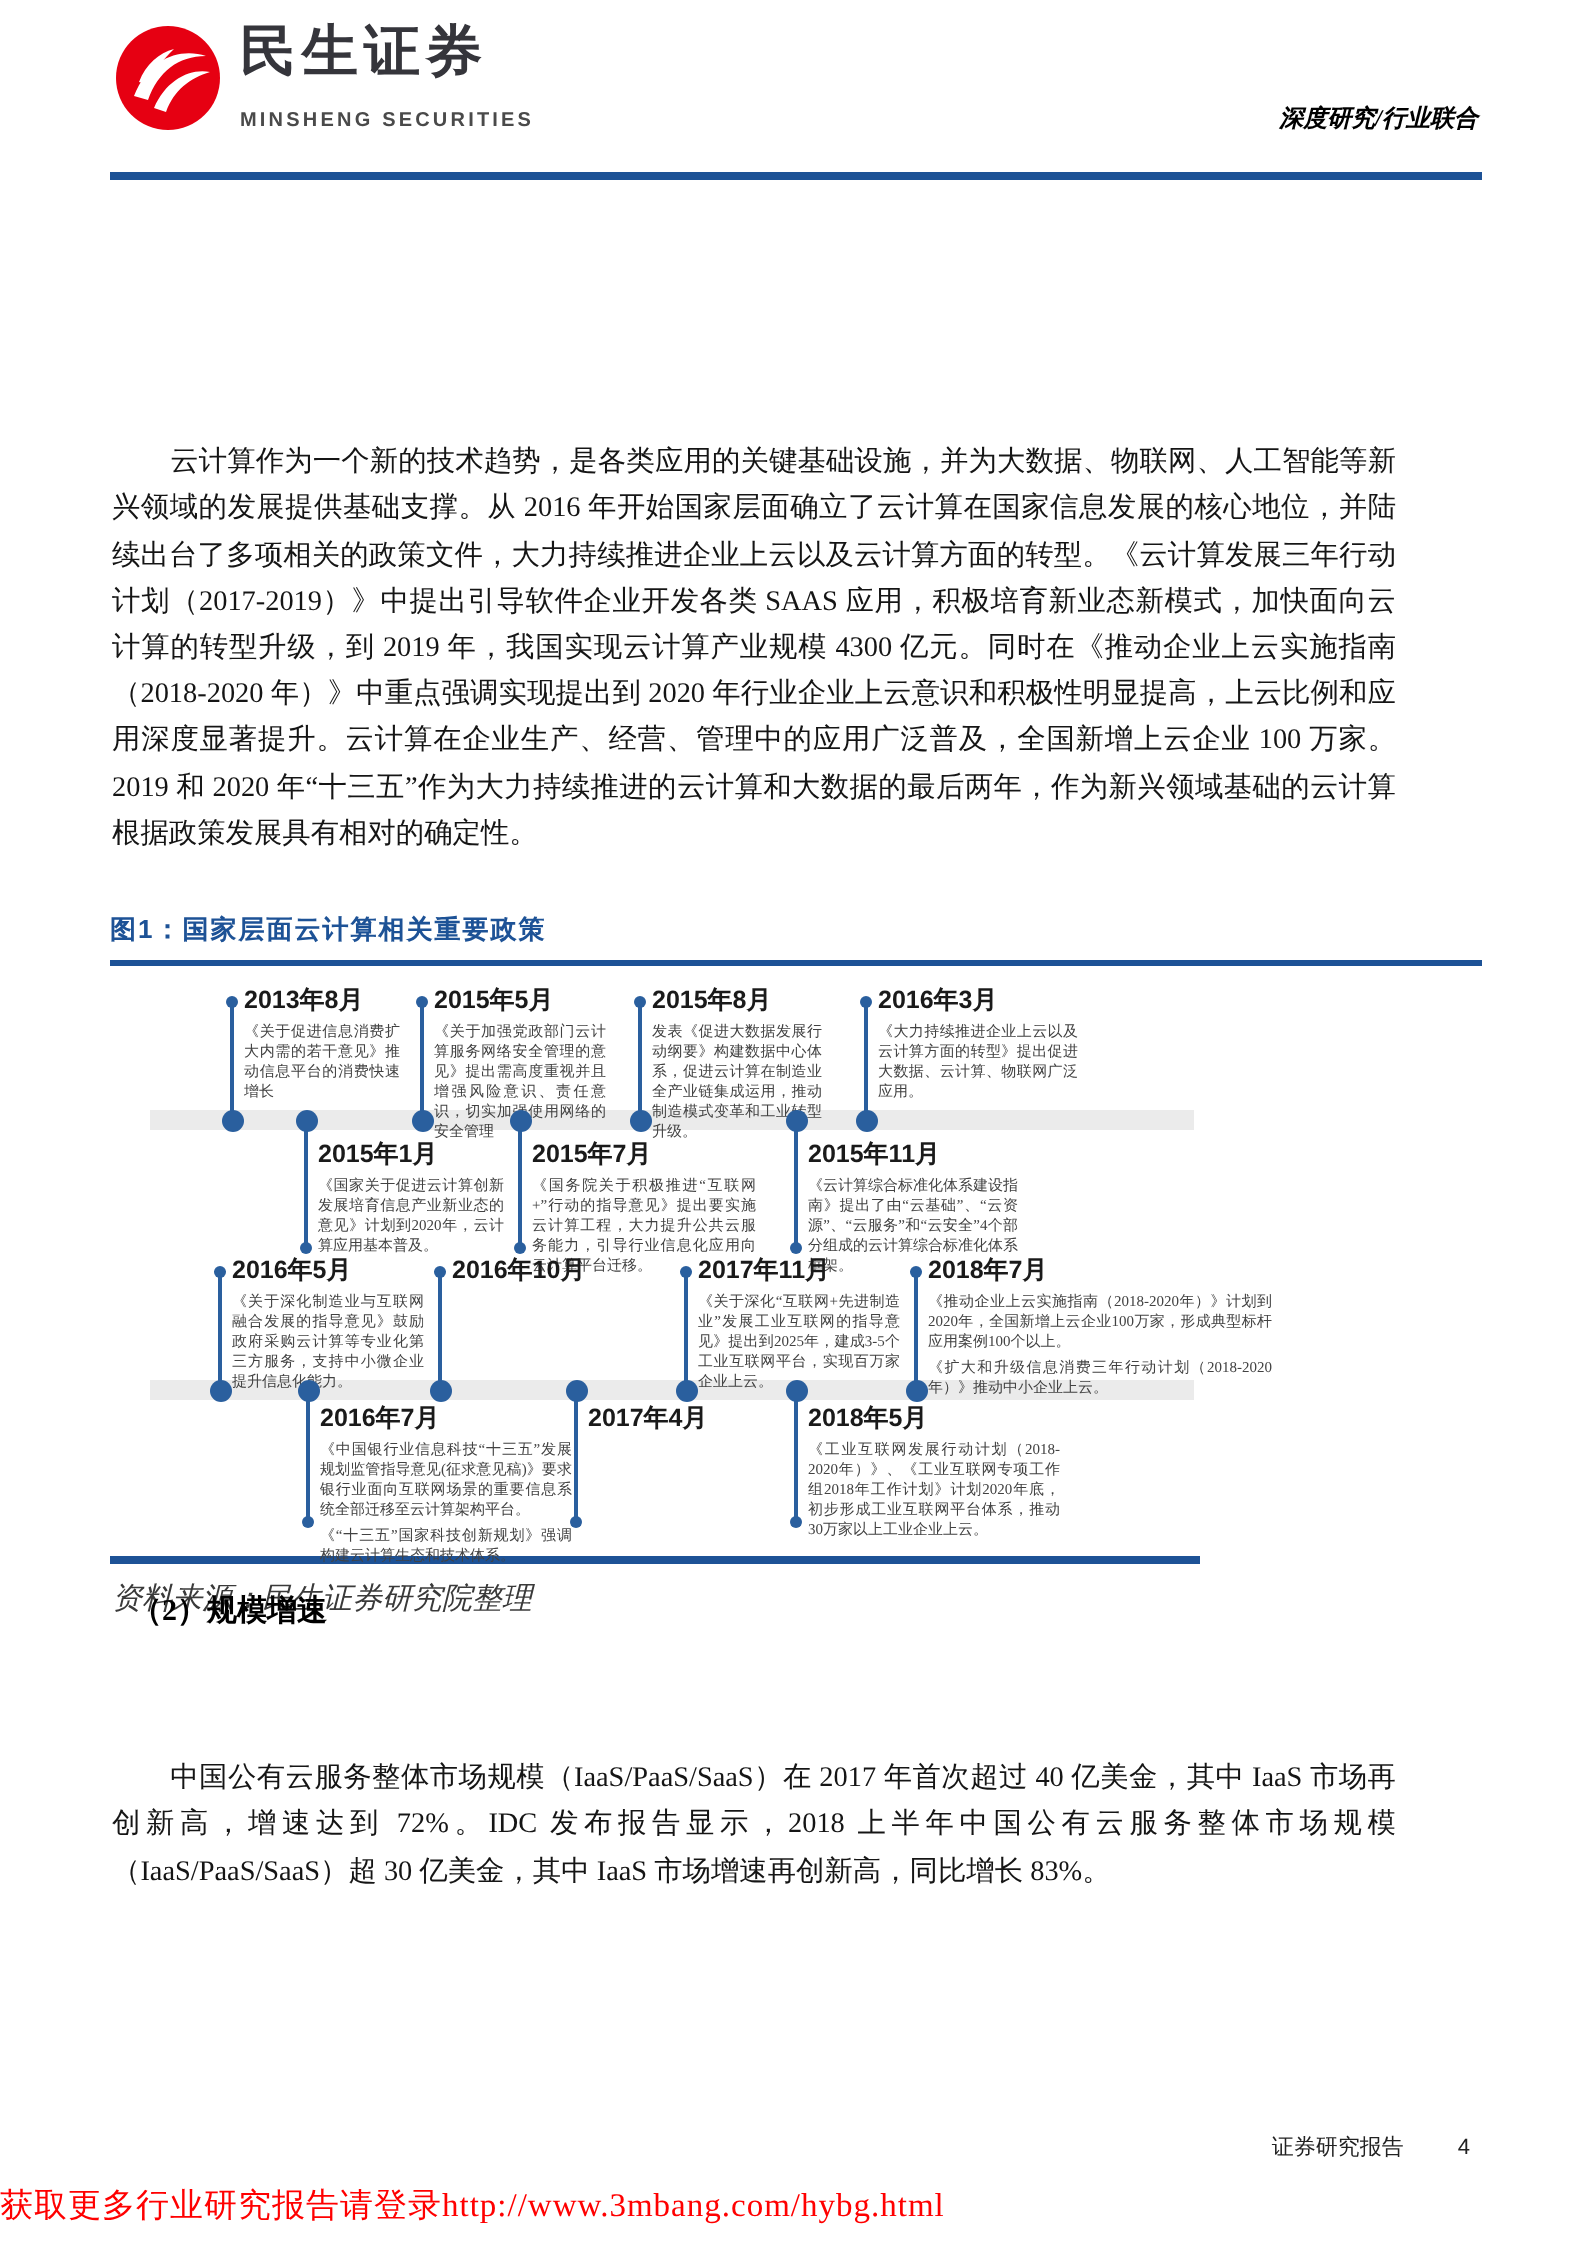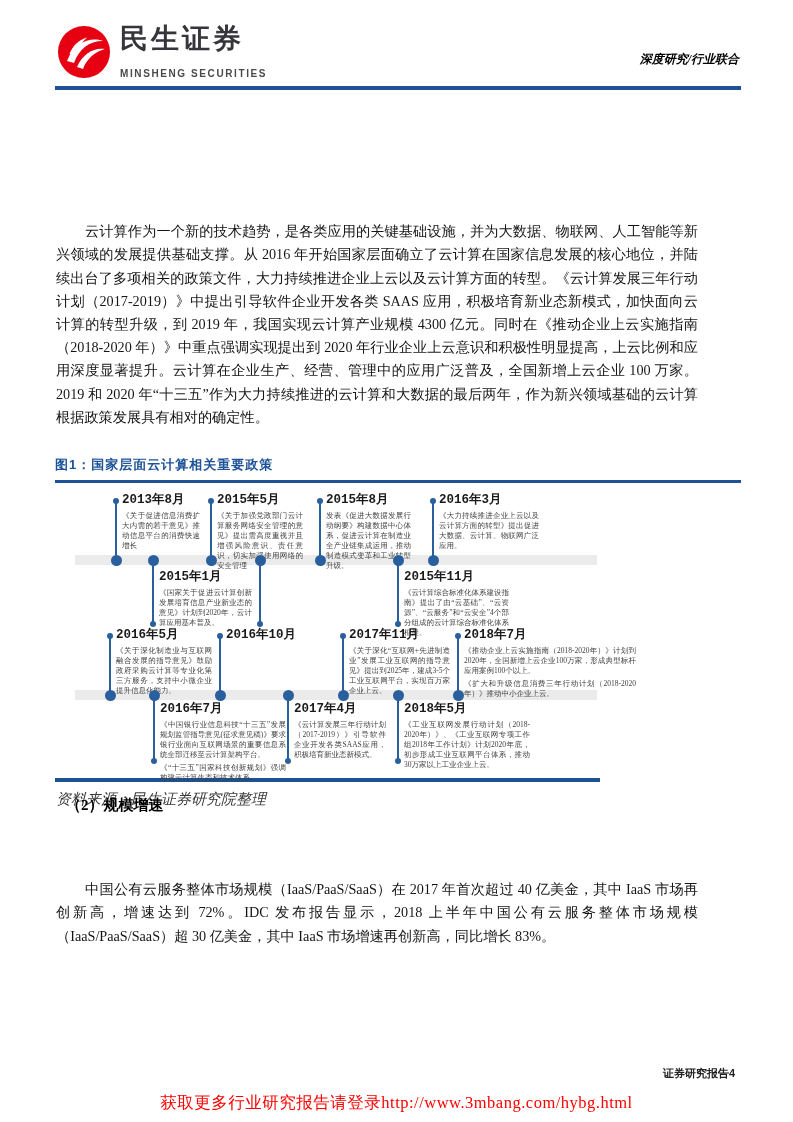--- a/index.html
+++ b/index.html
@@ -8,21 +8,21 @@
     --tl-blue:#2A5F9E;
     --bar-gray:#EBEBEB;
     --promo-red:#FF0000;
   }
   html,body{margin:0;padding:0;background:#ffffff;}
   .page{
     position:relative;width:793px;height:1122px;background:#fff;overflow:hidden;
     font-family:"Liberation Serif",serif;color:#111;margin:0 auto;
   }
   
-  .logo-wrap{position:absolute;left:57px;top:25px;display:flex;align-items:center;gap:9px;}
+  .logo-wrap{position:absolute;left:57px;top:12px;display:flex;align-items:center;gap:9px;}
   .logo-circle{width:54px;height:54px;display:block;}
   .brand-text{display:flex;flex-direction:column;line-height:1;}
   .brand-cn{font-family:"Liberation Sans",sans-serif;font-size:28px;font-weight:bold;color:#35353b;letter-spacing:3px;}
   .brand-en{font-family:"Liberation Sans",sans-serif;font-size:10px;font-weight:bold;color:#4a4a4a;letter-spacing:1.6px;margin-top:16px;}
   .report-type{position:absolute;right:54px;top:51px;font-size:12px;font-weight:bold;font-style:italic;color:#000;}
   .header-rule{position:absolute;left:55px;top:86px;width:686px;height:3.5px;background:var(--navy);}
   
   .para{position:absolute;left:56px;width:642px;font-size:14.2px;text-align:justify;color:#151515;}
   #p1{top:121px;line-height:26px;}
   #p2{top:206px;line-height:23.2px;text-indent:2.05em;}
@@ -31,32 +31,32 @@
   .fig-title{
     position:absolute;left:55px;top:456px;width:686px;
     font-family:"Liberation Sans",sans-serif;font-size:13px;font-weight:bold;color:var(--navy);
     border-bottom:3px solid var(--navy);padding-bottom:6px;letter-spacing:1px;
   }
   #timeline{position:absolute;left:55px;top:487px;width:645px;height:300px;}
   .tl-bar{position:absolute;left:20px;width:522px;height:10px;background:var(--bar-gray);}
   #bar1{top:68px;} #bar2{top:203px;}
   .tl-bottom-rule{position:absolute;left:0;top:291px;width:545px;height:4px;background:var(--navy);}
   .tl-event{position:absolute;}
-  .tl-date{font-family:Liberation Mono, monospace;font-weight:bold;font-size:12.5px;color:#1a1a1a;white-space:nowrap;line-height:16px;}
+  .tl-date{font-family:Liberation Sans, sans-serif;font-weight:bold;font-size:12.5px;color:#1a1a1a;white-space:nowrap;line-height:16px;}
   .tl-desc{font-size:7.5px;line-height:10px;color:#424242;text-align:justify;margin-top:3px;}
   .tl-stem{position:absolute;width:2px;background:var(--tl-blue);}
   .tl-dot-lg{position:absolute;width:11px;height:11px;border-radius:50%;background:var(--tl-blue);}
   .tl-dot-sm{position:absolute;width:6px;height:6px;border-radius:50%;background:var(--tl-blue);}
   .fig-source{position:absolute;left:56px;top:790px;font-size:15px;font-style:italic;color:#3a3a3a;}
   
   .section-heading{position:absolute;left:66px;top:796px;font-size:15px;font-weight:bold;color:#000;}
   
-  .footer-line{position:absolute;top:1066px;right:58px;display:flex;align-items:baseline;
-    font-family:"Liberation Sans",sans-serif;font-size:11px;color:#222;font-weight:700;}
-  .promo{position:absolute;left:0;top:1092px;width:100%;text-align:center;
+  .footer-line{position:absolute;top:1066px;right:58px;display:flex;gap:27px;align-items:baseline;
+    font-family:"Liberation Sans",sans-serif;font-size:11px;color:#222;font-weight:400;}
+  .promo{position:absolute;left:0;top:1092px;width:100%;text-align:left;
     font-size:16.5px;color:var(--promo-red);letter-spacing:0.5px;}
 </style>
 </head>
 <body>
 
 <div class="page">
 
   <div class="logo-wrap">
     <svg class="logo-circle" viewBox="0 0 54 54">
       <circle cx="27" cy="27" r="26" fill="var(--brand-red)"></circle>
@@ -110,20 +110,24 @@
       <span class="tl-stem" style="top: 73px; height: 64px; left: 97px;"></span>
       <span class="tl-dot-sm" style="top: 134px; left: 95px;"></span>
       <span class="tl-dot-lg" style="left: 93px; top: 68px;"></span>
       <div class="tl-event" style="left: 104px; width: 93px; top: 82px;">
         <div class="tl-date">2015年1月</div>
         <div class="tl-desc">《国家关于促进云计算创新发展培育信息产业新业态的意见》计划到2020年，云计算应用基本普及。</div>
       </div>
       <span class="tl-stem" style="top: 73px; height: 64px; left: 204px;"></span>
       <span class="tl-dot-sm" style="top: 134px; left: 202px;"></span>
       <span class="tl-dot-lg" style="left: 200px; top: 68px;"></span>
+      <div class="tl-event" style="left: 211px; width: 112px; top: 82px;">
+        <div class="tl-date">2015年7月</div>
+        <div class="tl-desc">《国务院关于积极推进“互联网+”行动的指导意见》提出要实施云计算工程，大力提升公共云服务能力，引导行业信息化应用向云计算平台迁移。</div>
+      </div>
       <span class="tl-stem" style="top: 73px; height: 64px; left: 342px;"></span>
       <span class="tl-dot-sm" style="top: 134px; left: 340px;"></span>
       <span class="tl-dot-lg" style="left: 338px; top: 68px;"></span>
       <div class="tl-event" style="left: 349px; width: 105px; top: 82px;">
         <div class="tl-date">2015年11月</div>
         <div class="tl-desc">《云计算综合标准化体系建设指南》提出了由“云基础”、“云资源”、“云服务”和“云安全”4个部分组成的云计算综合标准化体系框架。</div>
       </div>
       <span class="tl-stem" style="top: 149px; height: 59px; left: 54px;"></span>
       <span class="tl-dot-sm" style="top: 146px; left: 52px;"></span>
       <span class="tl-dot-lg" style="left: 50px; top: 203px;"></span>
@@ -158,21 +162,20 @@
       <div class="tl-event" style="left: 105px; width: 126px; top: 214px;">
         <div class="tl-date">2016年7月</div>
         <div class="tl-desc">《中国银行业信息科技“十三五”发展规划监管指导意见(征求意见稿)》要求银行业面向互联网场景的重要信息系统全部迁移至云计算架构平台。</div>
         <div class="tl-desc">《“十三五”国家科技创新规划》强调构建云计算生态和技术体系。</div>
       </div>
       <span class="tl-stem" style="top: 208px; height: 66px; left: 232px;"></span>
       <span class="tl-dot-sm" style="top: 271px; left: 230px;"></span>
       <span class="tl-dot-lg" style="left: 228px; top: 203px;"></span>
       <div class="tl-event" style="left: 239px; width: 92px; top: 214px;">
         <div class="tl-date">2017年4月</div>
-        <div class="tl-desc">《云计算发展三年行动计划（2017-2019）》引导软件企业开发各类SAAS应用，积极培育新业态新模式。</div>
       </div>
       <span class="tl-stem" style="top: 208px; height: 66px; left: 342px;"></span>
       <span class="tl-dot-sm" style="top: 271px; left: 340px;"></span>
       <span class="tl-dot-lg" style="left: 338px; top: 203px;"></span>
       <div class="tl-event" style="left: 349px; width: 126px; top: 214px;">
         <div class="tl-date">2018年5月</div>
         <div class="tl-desc">《工业互联网发展行动计划（2018-2020年）》、《工业互联网专项工作组2018年工作计划》计划2020年底，初步形成工业互联网平台体系，推动30万家以上工业企业上云。</div>
       </div>
     </div>
   <div class="fig-source">资料来源：民生证券研究院整理</div>

